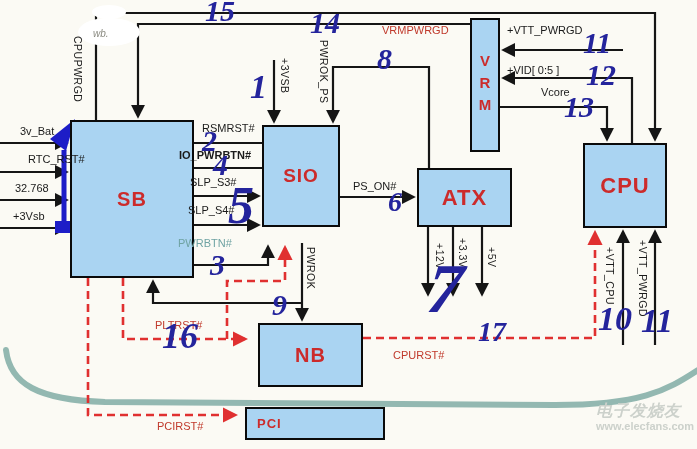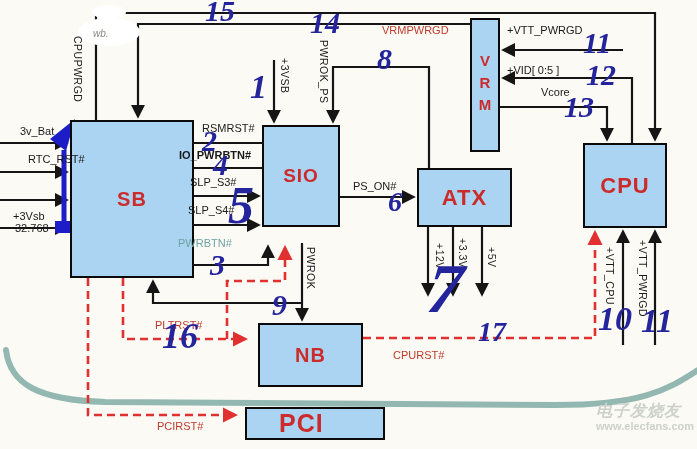--- a/index.html
+++ b/index.html
@@ -113,27 +113,27 @@
   </div>
   <div class="blk" style="left:417px;top:168px;width:95px;height:59px;font-size:22px;">
     <span>ATX</span>
   </div>
   <div class="blk" style="left:583px;top:143px;width:84px;height:85px;font-size:22px;">
     <span>CPU</span>
   </div>
   <div class="blk" style="left:258px;top:323px;width:105px;height:64px;font-size:20px;">
     <span>NB</span>
   </div>
-  <div class="blk" style="left:245px;top:407px;width:140px;height:33px;font-size:25px;justify-content:flex-start;padding-left:32px;">
+  <div class="blk" style="left:245px;top:407px;width:140px;height:33px;font-size:13px;justify-content:flex-start;padding-left:10px;">
     <span>PCI</span>
   </div>
 
   <div class="lbl" style="left:20px;top:125px;">3v_Bat</div>
   <div class="lbl" style="left:4px;top:153px;margin-left:24px;">RTC_RST#</div>
-  <div class="lbl" style="left:15px;top:182px;margin-top:40px;">32.768</div>
+  <div class="lbl" style="left:15px;top:182px;">32.768</div>
   <div class="lbl" style="left:13px;top:210px;">+3Vsb</div>
 
   <div class="lbl" style="left:186px;top:122px;padding-left:16px;">RSMRST#</div>
   <div class="lbl b" style="left:179px;top:149px;">IO_PWRBTN#</div>
   <div class="lbl" style="left:190px;top:176px;">SLP_S3#</div>
   <div class="lbl" style="left:188px;top:204px;">SLP_S4#</div>
   <div class="lbl teal" style="left:178px;top:237px;">PWRBTN#</div>
   <div class="lbl" style="left:353px;top:180px;">PS_ON#</div>
   <div class="lbl red" style="left:382px;top:24px;">VRMPWRGD</div>
   <div class="lbl" style="left:507px;top:24px;">+VTT_PWRGD</div>

